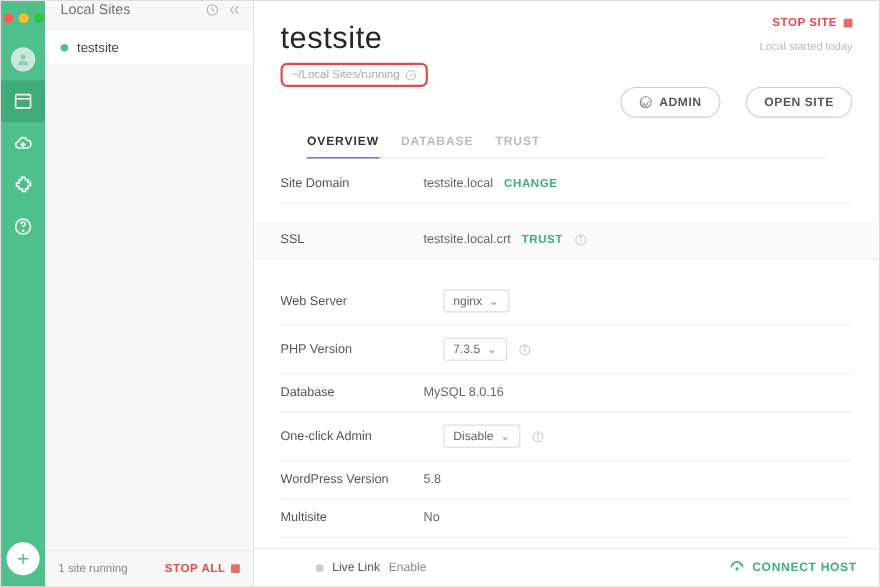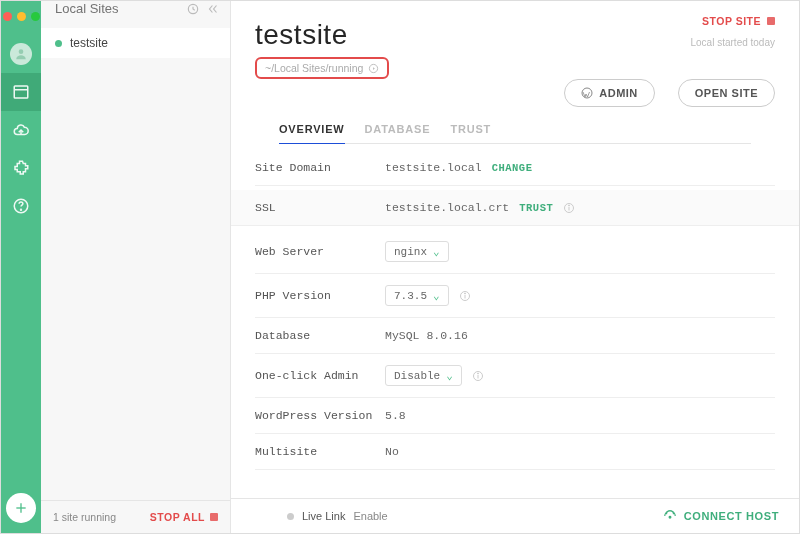--- a/index.html
+++ b/index.html
@@ -35,26 +35,26 @@
   .last-started{position:absolute;top:36px;right:24px;color:#bbb;font-size:10px;}
   .site-name{font-size:28px;font-weight:400;color:#262626;letter-spacing:.5px;}
   .path-wrap{display:inline-flex;align-items:center;gap:5px;margin-top:6px;padding:3px 8px;border:2.5px solid #e34b4b;border-radius:6px;color:#aaa;font-size:10.5px;}
   .path-wrap svg{color:#bbb;}
   .actions{position:absolute; right:24px; top:78px; display:flex; gap:23px;}
   .pillbtn{border:1px solid #ccc;border-radius:18px;padding:7px 16px;font-size:11px;font-weight:600;letter-spacing:.5px;color:#555;background:#fff;display:flex;align-items:center;gap:6px;}
   .tabs{display:flex;gap:20px;border-bottom:1px solid #e5e5e5;margin:36px 24px 0 24px;}
   .tab{padding:8px 0;font-size:11px;font-weight:700;color:#bbb;letter-spacing:.8px;}
   .tab.active{color:#333;border-bottom:1px solid #1d4ed8;margin-bottom:-1px;}
   .rows{padding:0 24px;}
-  .row{display:flex;align-items:center;padding:11px 0;border-bottom:1px solid #eee;font-size:11.5px;font-family:Liberation Mono, monospace;}
-  .row.shade{background:#fafafa;margin:4px -24px;padding-left:24px;padding-right:24px;}
+  .row{display:flex;align-items:center;padding:11px 0;border-bottom:1px solid #eee;font-size:11.5px;}
+  .row.shade{background:#fafafa;margin:16px -24px;padding-left:24px;padding-right:24px;}
   .rlabel{width:130px;color:#555;}
   .rval{color:#666;display:flex;align-items:center;gap:10px;}
   .link-green{color:#3fae7c;font-weight:600;font-size:10.5px;letter-spacing:.5px;}
-  .sel{border:1px solid #ddd;border-radius:3px;padding:3px 8px;display:inline-flex;align-items:center;gap:6px;color:#666;font-size:11px;}
+  .sel{border:1px solid #ddd;border-radius:3px;padding:3px 8px;display:inline-flex;align-items:center;gap:6px;color:#666;font-size:11px;margin-left:18px;}
   .sel .chev{color:#4fbf8b;}
   .info-ic{color:#ccc;}
   .mflex{flex:1;}
   .mfoot{border-top:1px solid #e5e5e5;display:flex;align-items:center;padding:10px 20px;font-size:11px;color:#888;}
   .livelink{display:flex;align-items:center;gap:8px;padding-left:36px;}
   .ll-dot{width:7px;height:7px;border-radius:50%;background:#ccc;}
   .connect{margin-left:auto;color:#3fae7c;font-weight:700;letter-spacing:.6px;display:flex;align-items:center;gap:7px;}
   svg{display:block;}
 </style>
 </head>

